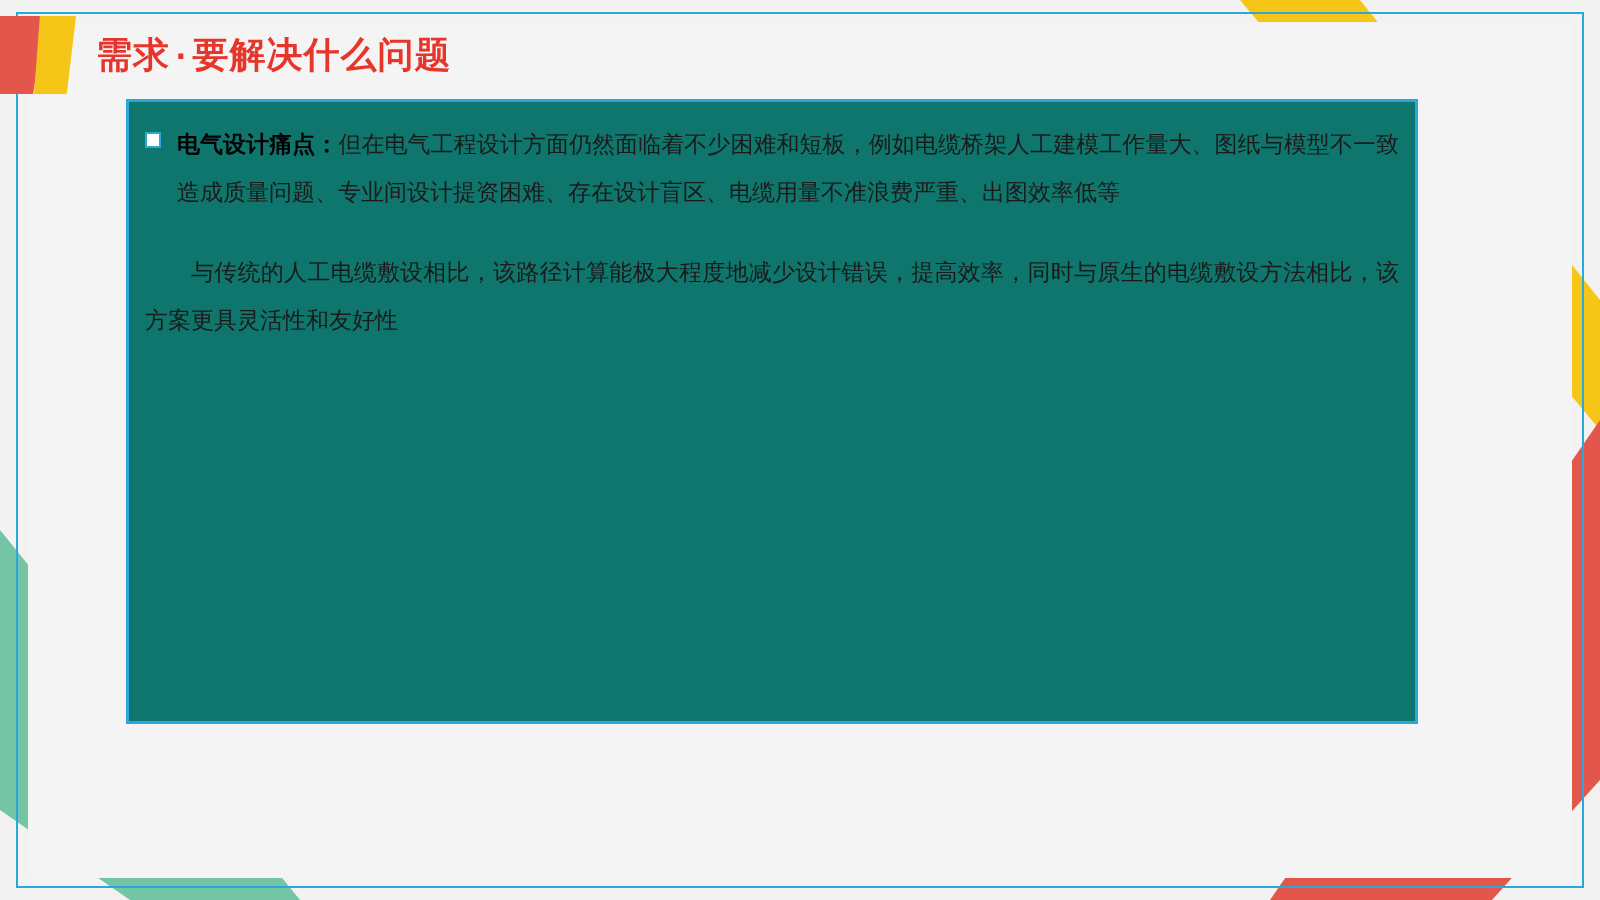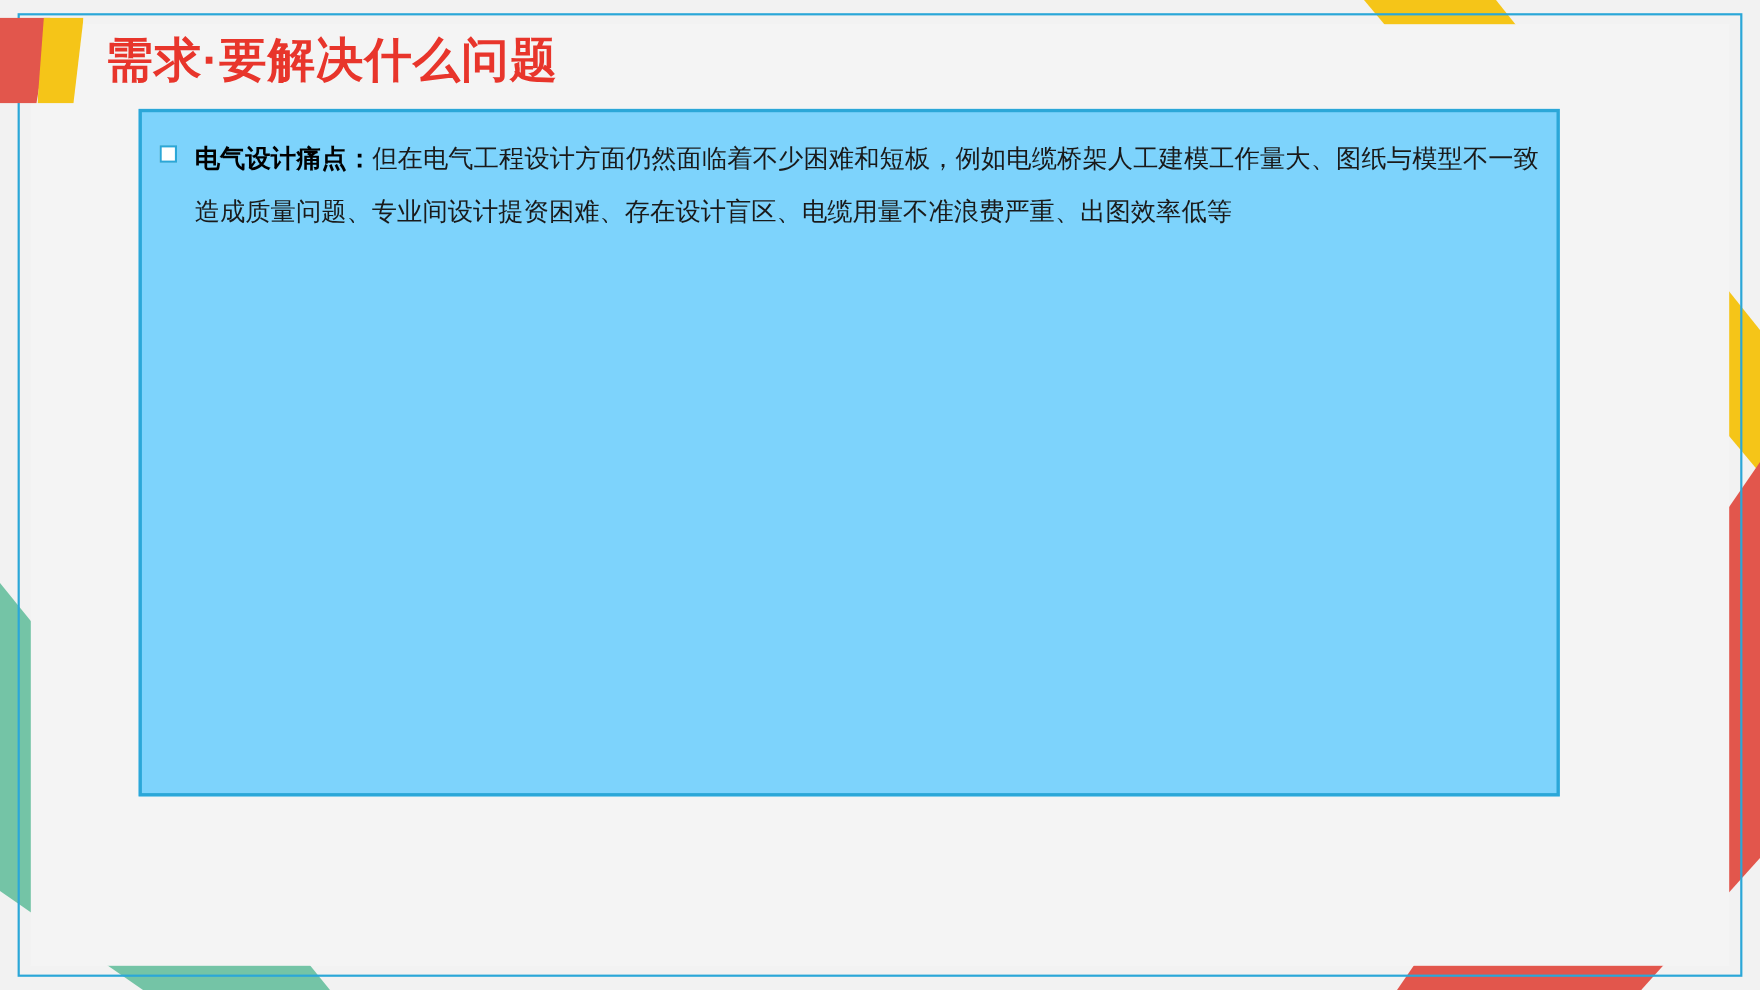--- a/index.html
+++ b/index.html
@@ -115,38 +115,38 @@
   .mark-yellow {
     position: absolute;
     left: 34px;
     top: 0;
     width: 42px;
     height: 78px;
     background: #f5c518;
     clip-path: polygon(14% 0, 100% 0, 78% 100%, 0 100%);
   }
   .slide-title {
-    font-size: 43px;
+    font-size: 36px;
     font-weight: bold;
     color: #e8352b;
     letter-spacing: 1px;
     margin-left: 16px;
     white-space: nowrap;
-    font-family: Liberation Sans, sans-serif;
+    font-family: Liberation Mono, monospace;
   }
   
   .content-box {
     position: absolute;
     left: 126px;
     top: 99px;
     width: 1292px;
     height: 625px;
     border: 3px solid #2ba7d8;
     box-sizing: border-box;
-    background: #7dd3fc;
+    background: #0f766e;
     padding: 18px 16px 10px 16px;
   }
   .bullet-row {
     display: flex;
     align-items: flex-start;
     margin-bottom: 22px;
   }
   .bullet-marker {
     flex: 0 0 auto;
     width: 16px;
@@ -207,16 +207,17 @@
       <div class="bullet-marker"></div>
       <div class="bullet-text">
         <span class="lead">电气设计痛点：</span><span>但在电气工程设计方面仍然面临着不少困难和短板，例如电缆桥架人工建模工作量大、图纸与模型不一致造成质量问题、专业间设计提资困难、存在设计盲区、电缆用量不准浪费严重、出图效率低等</span>
       </div>
     </div>
 
 
 
     <div class="spacer-small"></div>
 
+    <p class="tail-para">与传统的人工电缆敷设相比，该路径计算能极大程度地减少设计错误，提高效率，同时与原生的电缆敷设方法相比，该方案更具灵活性和友好性</p>
 
   </div>
 
 </div>
 
 </body></html>

